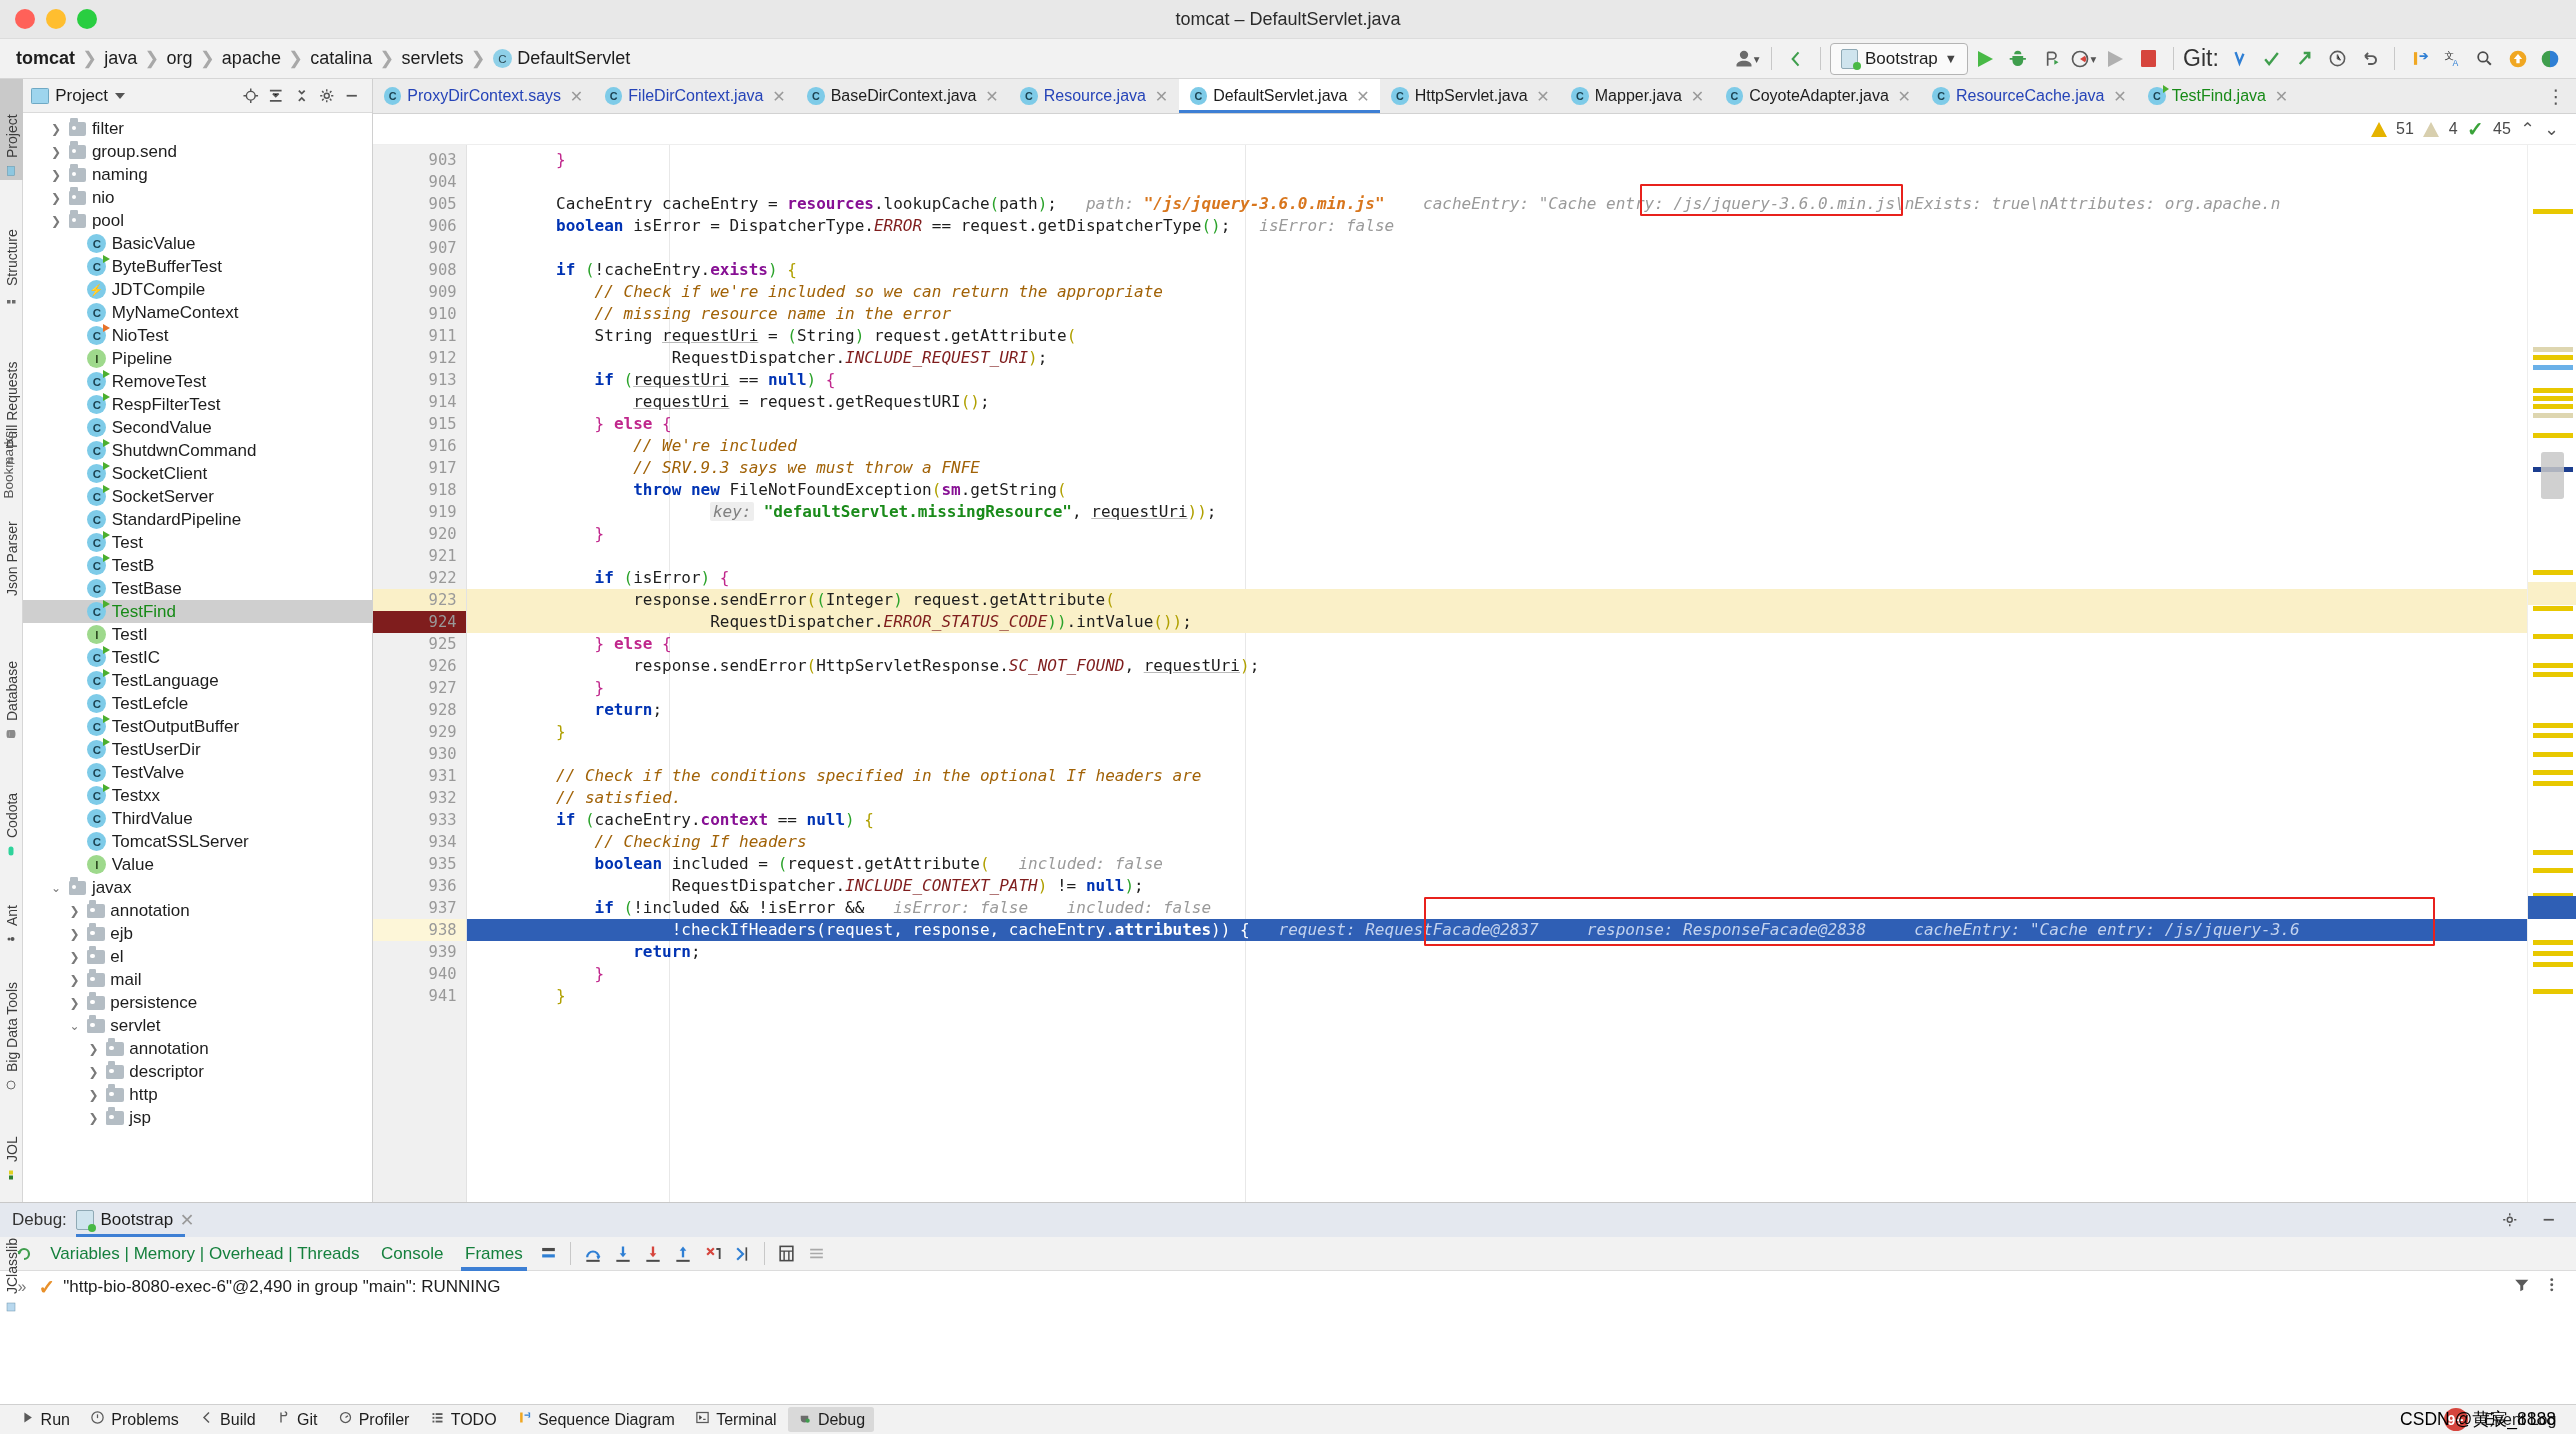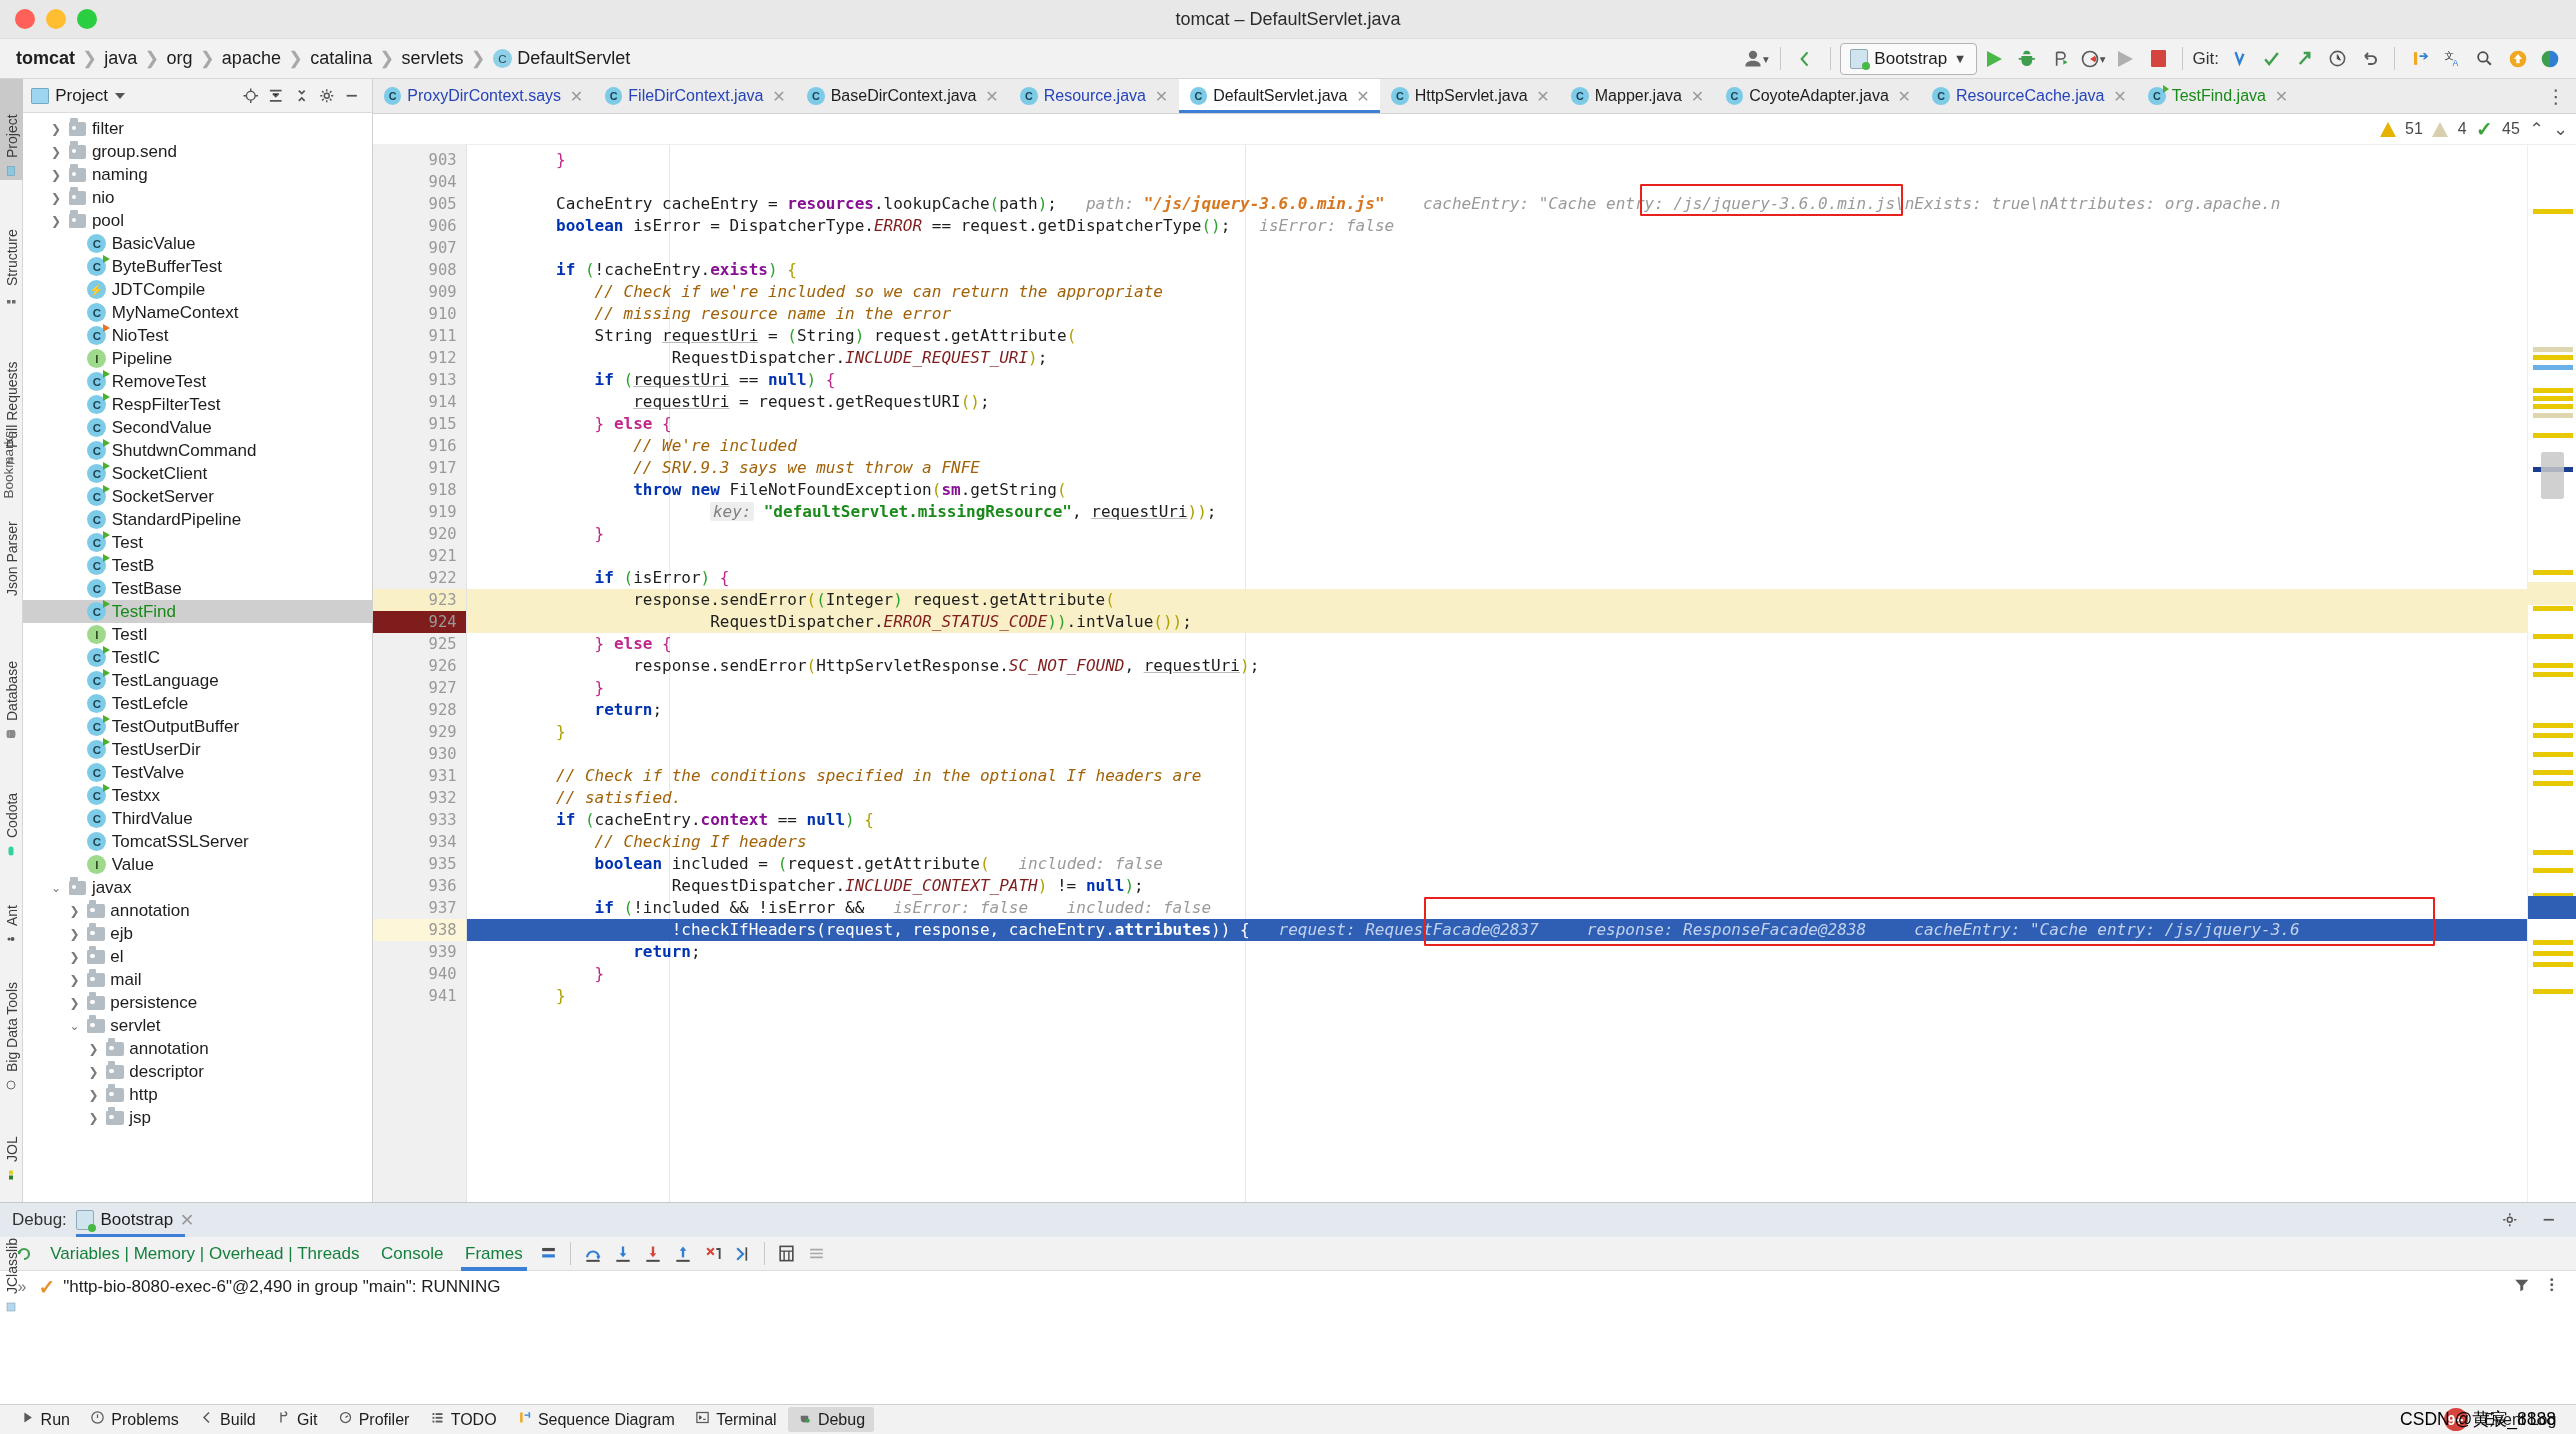--- a/index.html
+++ b/index.html
@@ -48,21 +48,21 @@
   .vdiv{width:0.7px;height:23px;background:#c8c8c8;margin:0 6.7px;}
   .runcfg {
     display:flex;align-items:center;gap:6.7px;height:32px;padding:0 9.4px;
     border:0.7px solid #b4b4b4;border-radius:4px;background:#fafafa;font-size:17px;
   }
   .runcfg-ico{width:17.5px;height:20px;background:#cfe4ee;border:1.3px solid #8fa9b5;border-radius:2px;position:relative;}
   .runcfg-ico::after{content:"";position:absolute;width:8px;height:8px;border-radius:50%;background:#48b946;right:-3.4px;bottom:-2.7px;}
   .tri-play{width:0;height:0;border-left:15px solid #48b946;border-top:8.8px solid transparent;border-bottom:8.8px solid transparent;}
   .tri-play.grey{border-left-color:#b0b0b0;}
   .stop-sq{width:15px;height:17.5px;background:#d6453d;border-radius:1.3px;}
-  .git-lbl{font-size:17px;color:#333;margin-right:2.7px;}
+  .git-lbl{font-size:23px;color:#333;margin-right:2.7px;}
 
   
   .main { flex:1; display:flex; min-height:0; }
 
   
   .vstrip {
     width:23px; flex:0 0 23px; background:#f2f2f2; border-right:0.7px solid #d6d6d6;
     position:relative;
   }
   .vtab {
@@ -130,21 +130,21 @@
   .etab .tic{width:17.5px;height:17.5px;border-radius:50%;background:#7ecbe8;color:#1c4453;
      display:flex;align-items:center;justify-content:center;font-size:10.8px;font-weight:bold;position:relative;flex:0 0 17.5px;}
   .etab.active{background:#fff;color:#1d1d1d;}
   .etab.active::after{content:"";position:absolute;left:0;right:0;bottom:0;height:3.4px;background:#3d7fd4;}
   .etab.green{color:#178a17;}
   .etab .x{color:#9a9a9a;font-size:16px;margin-left:2.7px;}
   .tabrow-end{margin-left:auto;display:flex;align-items:center;padding:0 10.8px;color:#555;font-size:19px;}
 
   .inspectbar{
     height:31px;flex:0 0 31px;background:#fff;display:flex;align-items:center;
-    justify-content:flex-end;gap:9.4px;padding-right:8px;font-size:16px;color:#4a4a4a;
+    justify-content:flex-end;gap:9.4px;padding-right:17px;font-size:16px;color:#4a4a4a;
     border-bottom:0.7px solid #eee;
   }
   .warn-tri{width:0;height:0;border-bottom:15px solid #e5b300;border-left:8.8px solid transparent;border-right:8.8px solid transparent;position:relative;}
   .warn-tri.weak{border-bottom-color:#d8cfae;}
   .chk{color:#3aa33a;font-size:20px;font-weight:bold;}
 
   .codewrap{flex:1;display:flex;min-height:0;position:relative;overflow:hidden;}
   .gutter{
     width:94px;flex:0 0 94px;background:#f0f0f0;border-right:0.7px solid #e2e2e2;
     font-family:"DejaVu Sans Mono",monospace;font-size:15.5px;color:#999;text-align:right;

